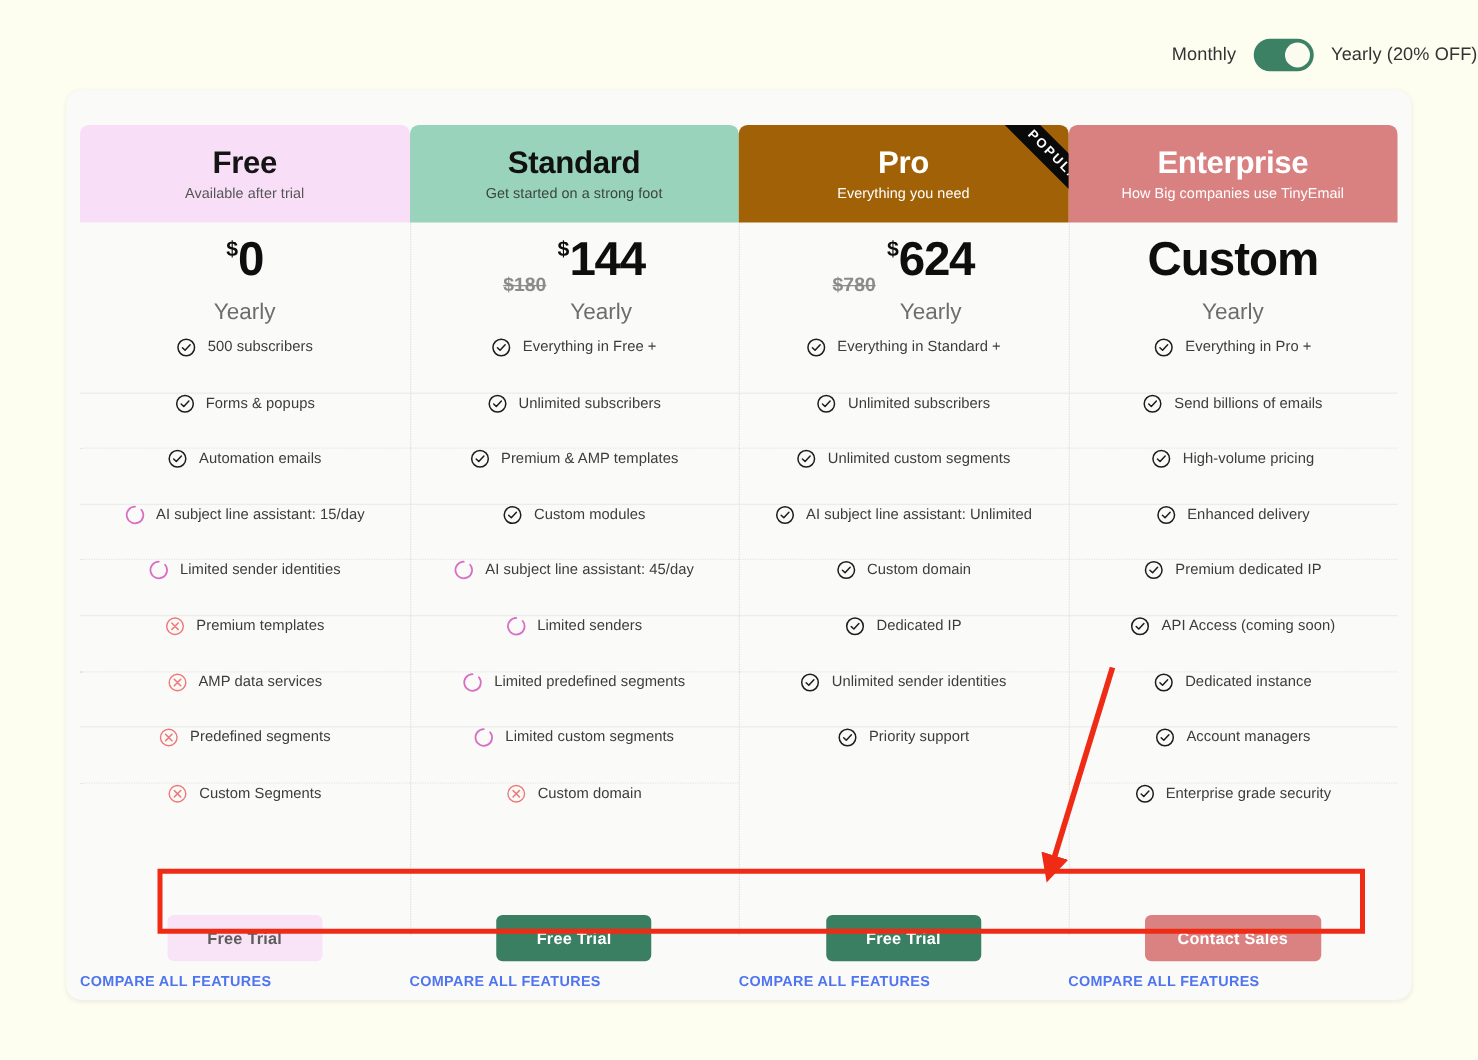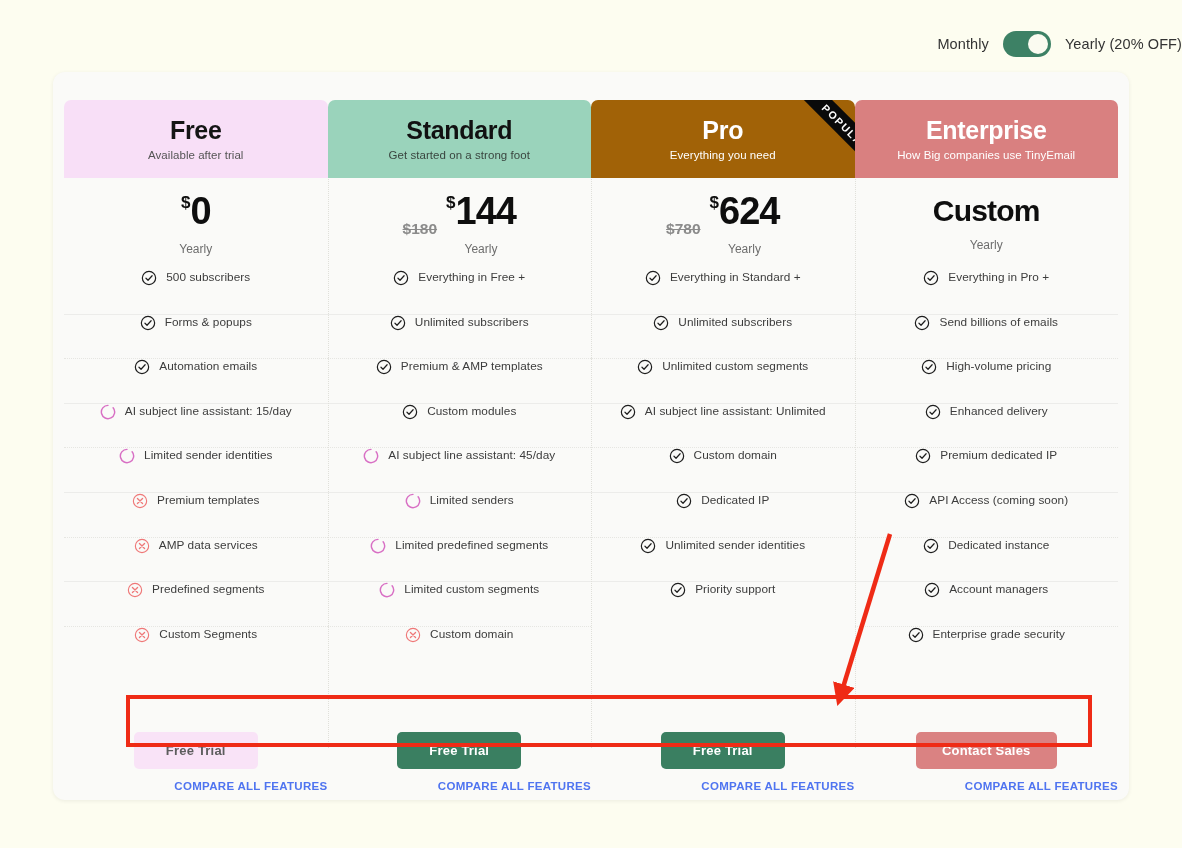--- a/index.html
+++ b/index.html
@@ -157,23 +157,23 @@
     line-height: 1;
     display: inline-flex;
     align-items: flex-start;
   }
   .price-amount .cur {
     font-size: 17px;
     font-weight: 800;
     margin-top: 2px;
     margin-right: 1px;
   }
-  .price-amount.custom { font-size: 30px; letter-spacing: -.8px; }
+  .price-amount.custom { font-size: 38px; letter-spacing: -.8px; }
   .price-period {
-    font-size: 12px;
+    font-size: 18px;
     color: #6d6d6d;
     margin-top: 12px;
   }
 
   
   .features { flex: 1; }
   .feature {
     height: 44.6px;
     display: flex;
     justify-content: center;
@@ -207,21 +207,21 @@
     cursor: pointer;
     font-family: "Liberation Sans", sans-serif;
     letter-spacing: .2px;
     min-width: 124px;
   }
   .cta-free       { background: #f9e3f7; color: #5d5d5d; }
   .cta-green      { background: #3a7f61; color: #ffffff; }
   .cta-salmon     { background: #da8282; color: #ffffff; }
 
   .compare {
-    text-align: right;
+    text-align: left;
     font-size: 11.5px;
     font-weight: 700;
     color: #4f74f0;
     letter-spacing: .3px;
     cursor: pointer;
     padding-bottom: 8px;
   }
 
   
   .annot-rect {

